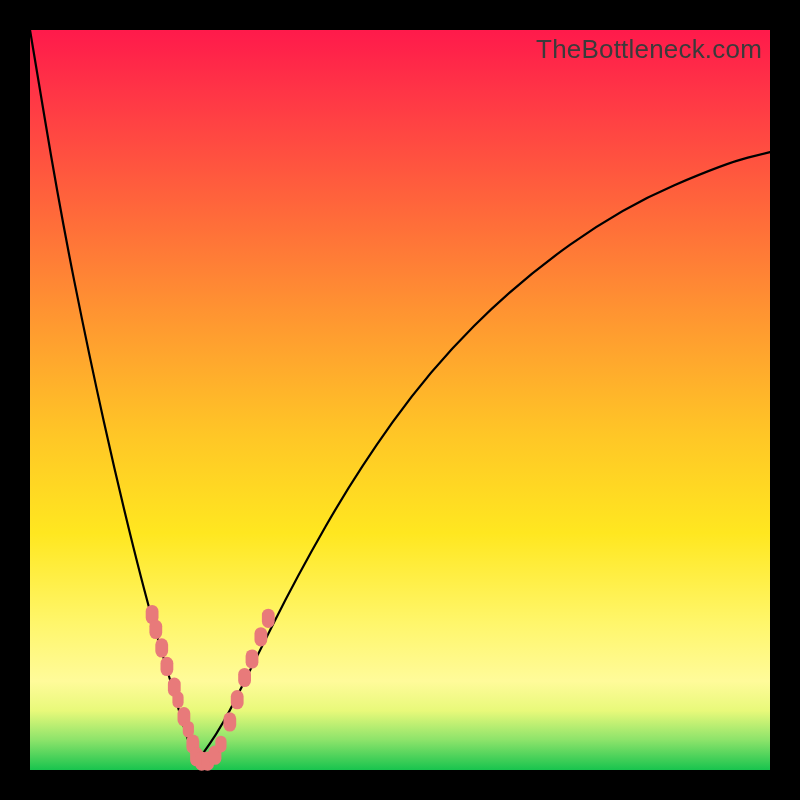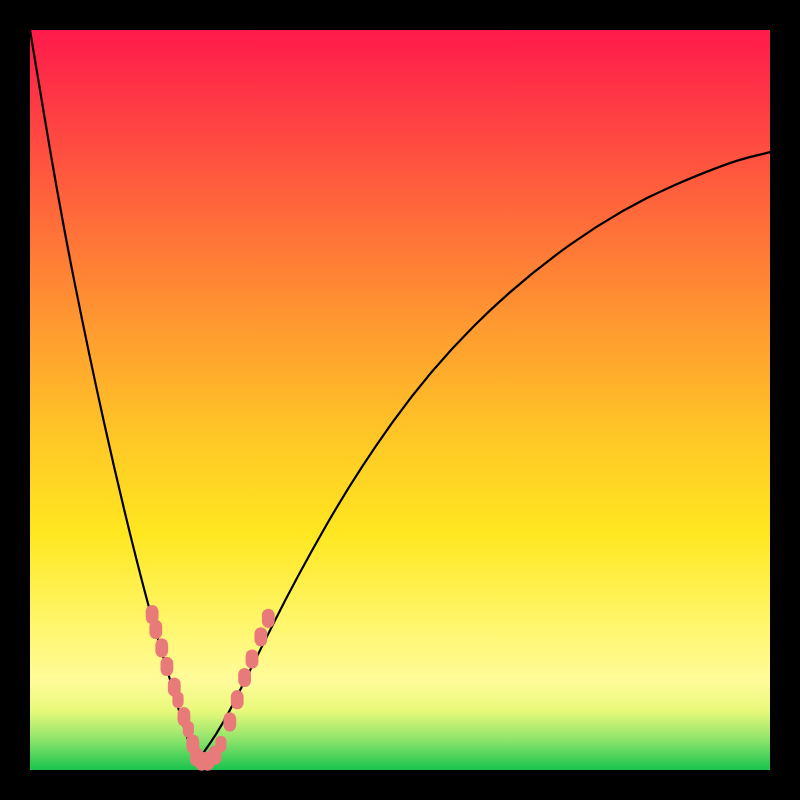--- a/index.html
+++ b/index.html
@@ -66,20 +66,21 @@
   .bead {
     fill: #e87a7a;
     stroke: none;
   }
 </style>
 </head>
 <body>
 
 <div class="frame">
   <div class="plot">
+    <div class="watermark">TheBottleneck.com</div>
 
     <svg class="curve" viewBox="0 0 740 740">
       <path id="left-path" class="curve-path" d="M 0.00 0.00 Q 0.00 0.00 14.80 88.80 Q 29.60 177.60 44.40 251.60 Q 59.20 325.60 74.00 392.20 Q 88.80 458.80 103.60 518.00 Q 118.40 577.20 129.50 614.20 Q 140.60 651.20 148.00 677.10 Q 155.40 703.00 160.95 717.80 L 166.50 732.60"></path>
       <path id="right-path" class="curve-path" d="M 166.50 732.60 Q 166.50 732.60 179.45 714.10 Q 192.40 695.60 207.20 666.00 Q 222.00 636.40 244.20 592.00 Q 266.40 547.60 296.00 495.80 Q 325.60 444.00 362.60 392.20 Q 399.60 340.40 444.00 296.00 Q 488.40 251.60 540.20 214.60 Q 592.00 177.60 643.80 155.40 Q 695.60 133.20 717.80 127.65 L 740.00 122.10"></path>
       <g id="beads">
           <rect x="115.70" y="575.00" width="12.80" height="19.20" rx="6.40" class="bead"></rect>
           <rect x="119.40" y="589.80" width="12.80" height="19.20" rx="6.40" class="bead"></rect>
           <rect x="125.32" y="608.30" width="12.80" height="19.20" rx="6.40" class="bead"></rect>
           <rect x="130.50" y="626.80" width="12.80" height="19.20" rx="6.40" class="bead"></rect>
           <rect x="137.90" y="647.52" width="12.80" height="19.20" rx="6.40" class="bead"></rect>

